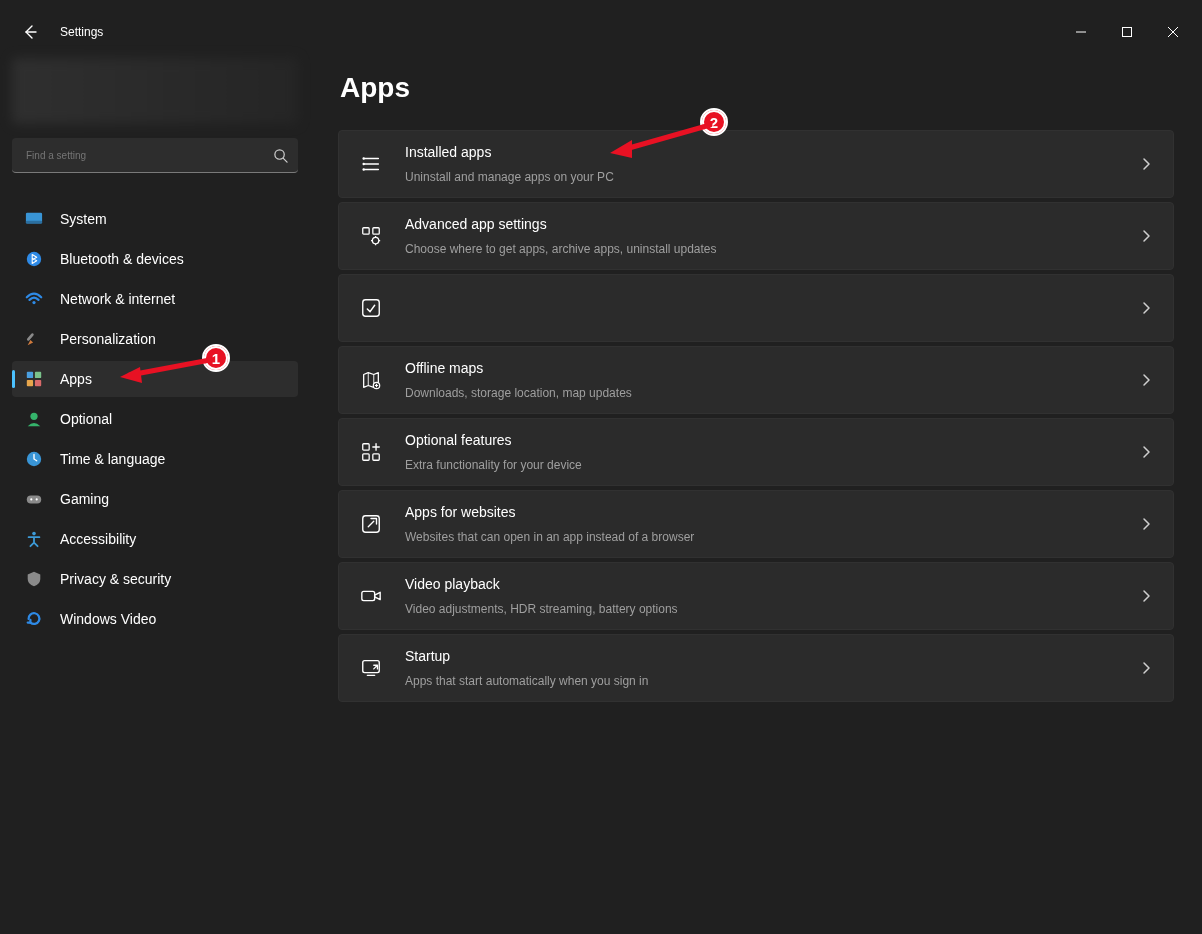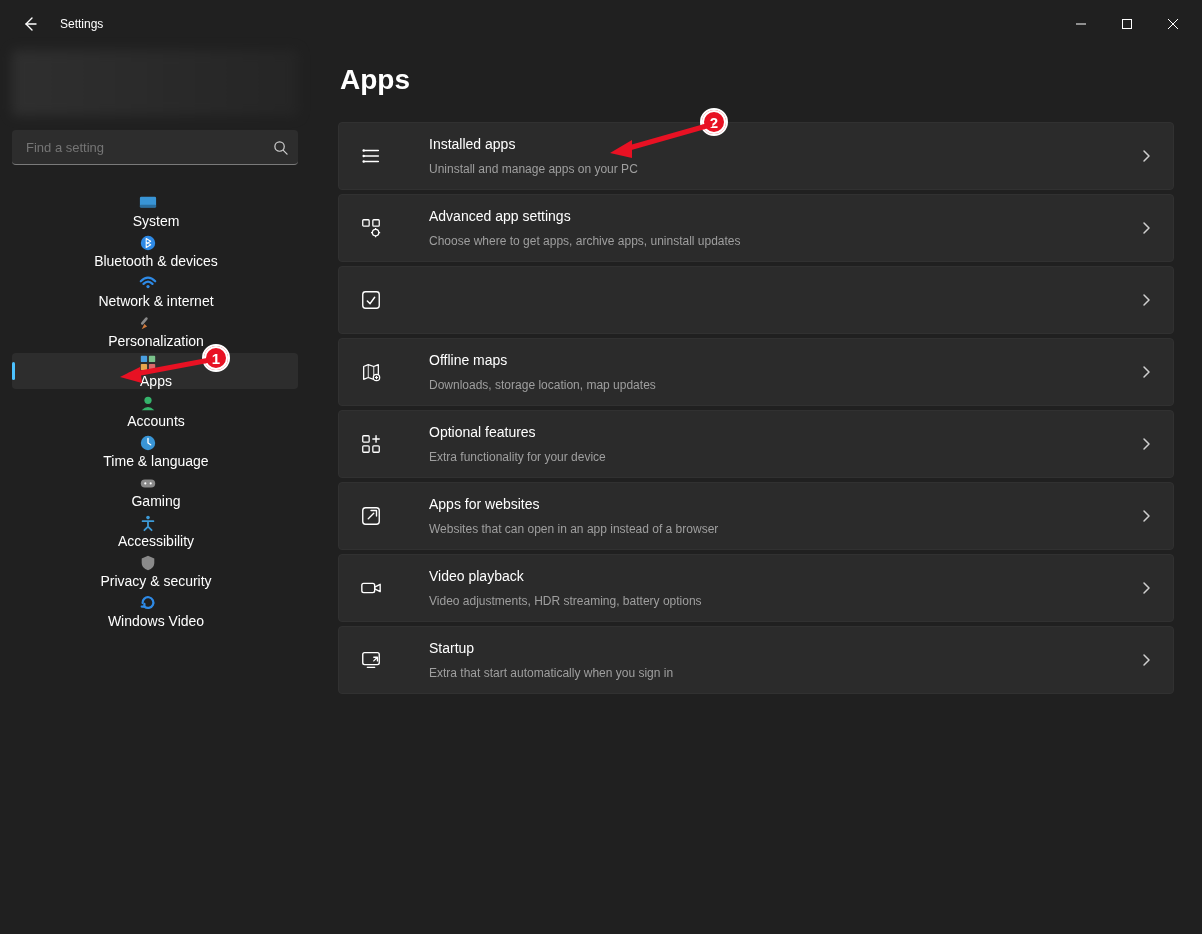--- a/index.html
+++ b/index.html
@@ -11,21 +11,21 @@
     color: #ffffff;
     font-family: "Segoe UI", "Segoe UI Variable", Arial, sans-serif;
     font-size: 14px;
     overflow: hidden;
     -webkit-font-smoothing: antialiased;
   }
   .titlebar {
     height: 40px;
     display: flex;
     align-items: center;
-    padding: 4px 6px 0 18px;
+    padding: 12px 6px 0 18px;
   }
   .titlebar .back {
     width: 24px;
     height: 24px;
     display: flex;
     align-items: center;
     justify-content: center;
   }
   .titlebar .title {
     margin-left: 18px;
@@ -67,35 +67,34 @@
     border-radius: 4px;
     background: #2d2d2d;
     border-bottom: 1px solid #7a7a7a;
     margin-bottom: 28px;
   }
   .searchbox input {
     background: transparent;
     border: none;
     outline: none;
     color: #cfcfcf;
-    font-size: 13px;
+    font-size: 10px;
     flex: 1;
   }
   .searchbox .sicon { color: #cfcfcf; }
   .nav { display: flex; flex-direction: column; gap: 4px; }
   .nav-item {
     display: flex;
     align-items: center;
     height: 36px;
     padding: 0 10px 0 12px;
     border-radius: 4px;
     position: relative;
     color: #ffffff;
     font-size: 14px;
-    flex-direction: column;
   }
   .nav-item .nicon {
     width: 20px;
     height: 20px;
     margin-right: 16px;
     display: flex;
     align-items: center;
     justify-content: center;
   }
   .nav-item.active {
@@ -124,21 +123,20 @@
   }
   .cards { display: flex; flex-direction: column; gap: 4px; }
   .card {
     display: flex;
     align-items: center;
     background: #2b2b2b;
     border: 1px solid #313131;
     border-radius: 4px;
     height: 66px;
     padding: 0 20px;
-    gap: 24px;
   }
   .card .cicon {
     width: 24px;
     height: 24px;
     margin-right: 22px;
     display: flex;
     align-items: center;
     justify-content: center;
     color: #ffffff;
   }
@@ -270,21 +268,21 @@
         <span>Apps</span>
       </div>
 
       <div class="nav-item">
         <span class="nicon">
           <svg width="18" height="18" viewBox="0 0 20 20">
               <circle cx="10" cy="7" r="4" fill="#35b36b"></circle>
               <path d="M3 18 Q10 11 17 18 Z" fill="#35b36b"></path>
             </svg>
         </span>
-        <span>Accounts</span>
+        <span>Optional</span>
       </div>
 
       <div class="nav-item">
         <span class="nicon">
           <svg width="18" height="18" viewBox="0 0 20 20">
               <circle cx="10" cy="10" r="8" fill="#3995d6"></circle>
               <path d="M10 5 V10 L13 12" stroke="#ffffff" stroke-width="1.5" fill="none" stroke-linecap="round"></path>
             </svg>
         </span>
         <span>Time &amp; language</span>
@@ -478,21 +476,21 @@
       <div class="card">
         <span class="cicon">
           <svg width="22" height="22" viewBox="0 0 24 24">
               <rect x="3" y="4" width="18" height="13" rx="2" stroke="#ffffff" stroke-width="1.5" fill="none"></rect>
               <path d="M8 20 H16" stroke="#ffffff" stroke-width="1.5" stroke-linecap="round"></path>
               <path d="M15 13 L19 9 M19 9 V13 M19 9 H15" stroke="#ffffff" stroke-width="1.4" fill="none" stroke-linecap="round" stroke-linejoin="round"></path>
             </svg>
         </span>
         <div class="ctxt">
           <div class="ct">Startup</div>
-          <div class="cs">Extra that start automatically when you sign in</div>
+          <div class="cs">Apps that start automatically when you sign in</div>
         </div>
         <div class="spacer"></div>
         <span class="chev">
             <svg width="14" height="14" viewBox="0 0 14 14">
               <path d="M5 2 L10 7 L5 12" stroke="#cfcfcf" stroke-width="1.5" fill="none" stroke-linecap="round" stroke-linejoin="round"></path>
             </svg>
           </span>
       </div>
 
     </div>

